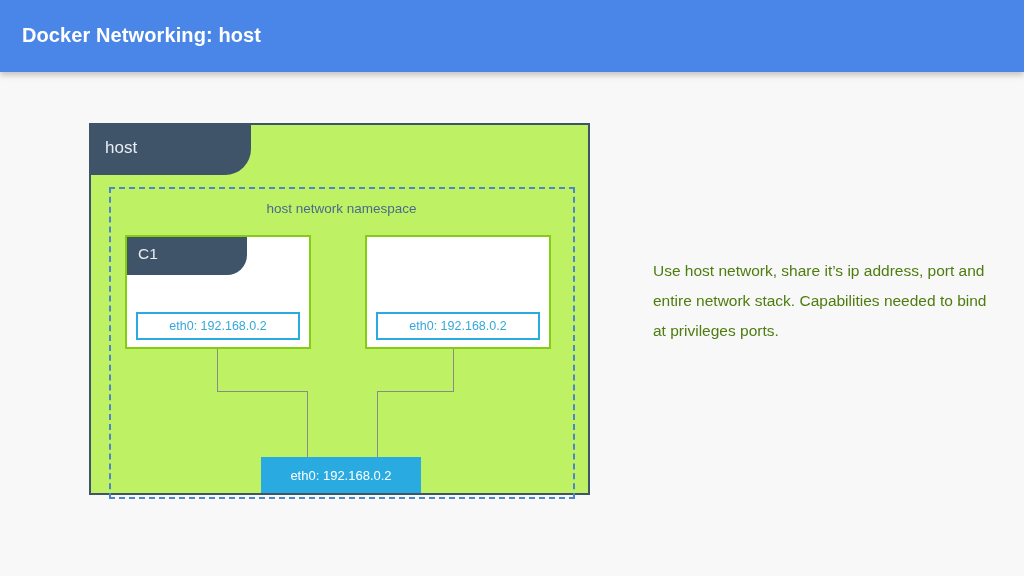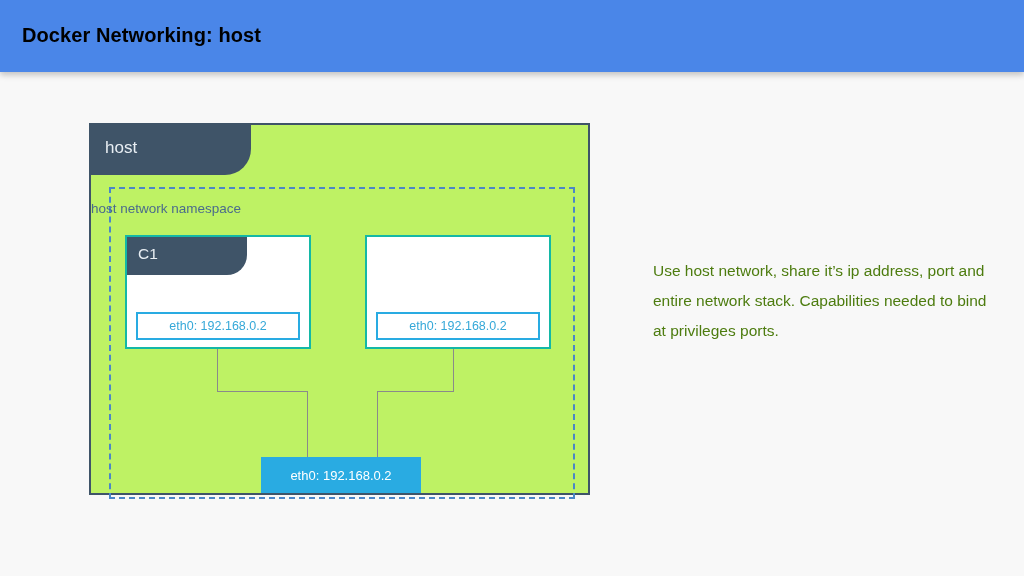--- a/index.html
+++ b/index.html
@@ -24,21 +24,21 @@
     background: #4a86e8;
     box-shadow: 0 3px 6px rgba(0,0,0,0.22);
     z-index: 5;
   }
   .header-title {
     position: absolute;
     left: 22px;
     top: 24px;
     font-size: 20px;
     font-weight: bold;
-    color: #000000;
+    color: #ffffff;
     letter-spacing: 0.1px;
     white-space: nowrap;
   }
 
   
   .diagram {
     position: absolute;
     left: 89px;
     top: 123px;
     width: 501px;
@@ -79,30 +79,31 @@
     width: 466px;
     height: 312px;
     box-sizing: border-box;
     border: 2px dashed #4a86c8;
   }
   .ns-label {
     position: absolute;
     left: 0;
     top: 76px;
     width: 501px;
+    text-align: center;
     font-size: 13.5px;
     color: #4b6b8c;
     white-space: nowrap;
   }
 
   
   .cbox {
     position: absolute;
     box-sizing: border-box;
-    border: 2px solid #14b8a6;
+    border: 2px solid #84cc16;
     background: #ffffff;
     width: 186px;
     height: 114px;
     top: 110px;
   }
   .cbox.c1 { left: 34px; }
   .cbox.nginx { left: 274px; }
   .cbox-tab {
     position: absolute;
     left: 0; top: 0;

